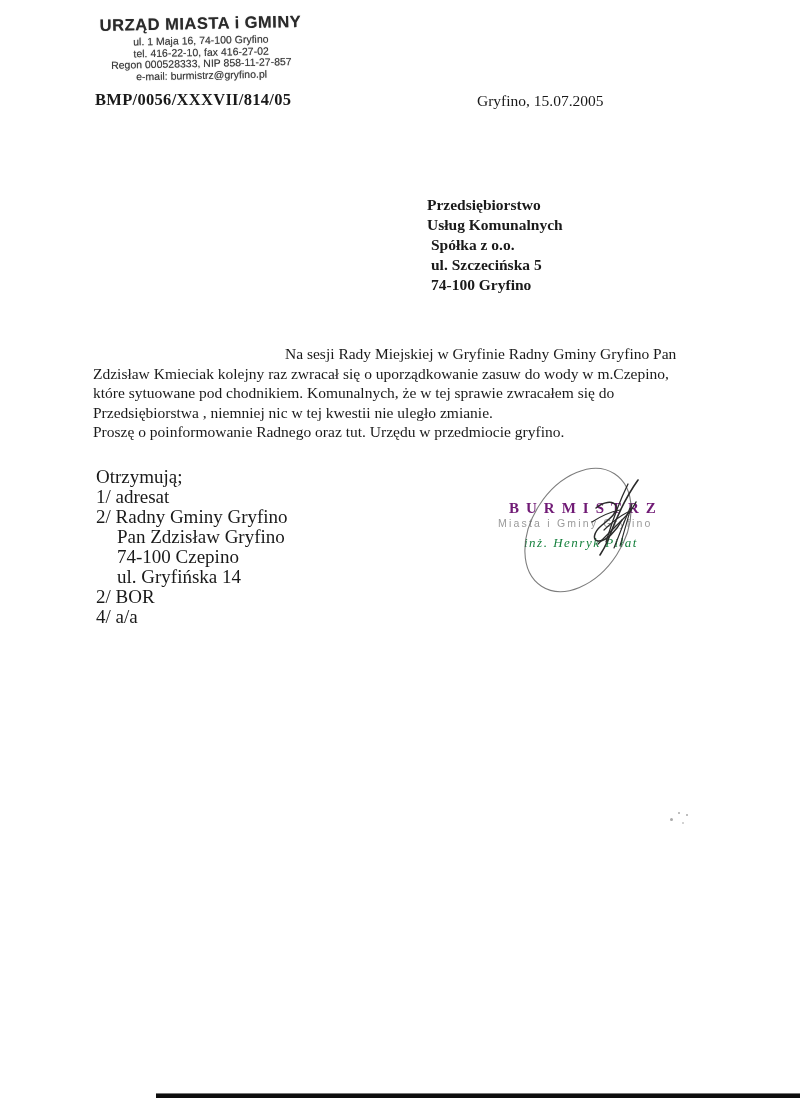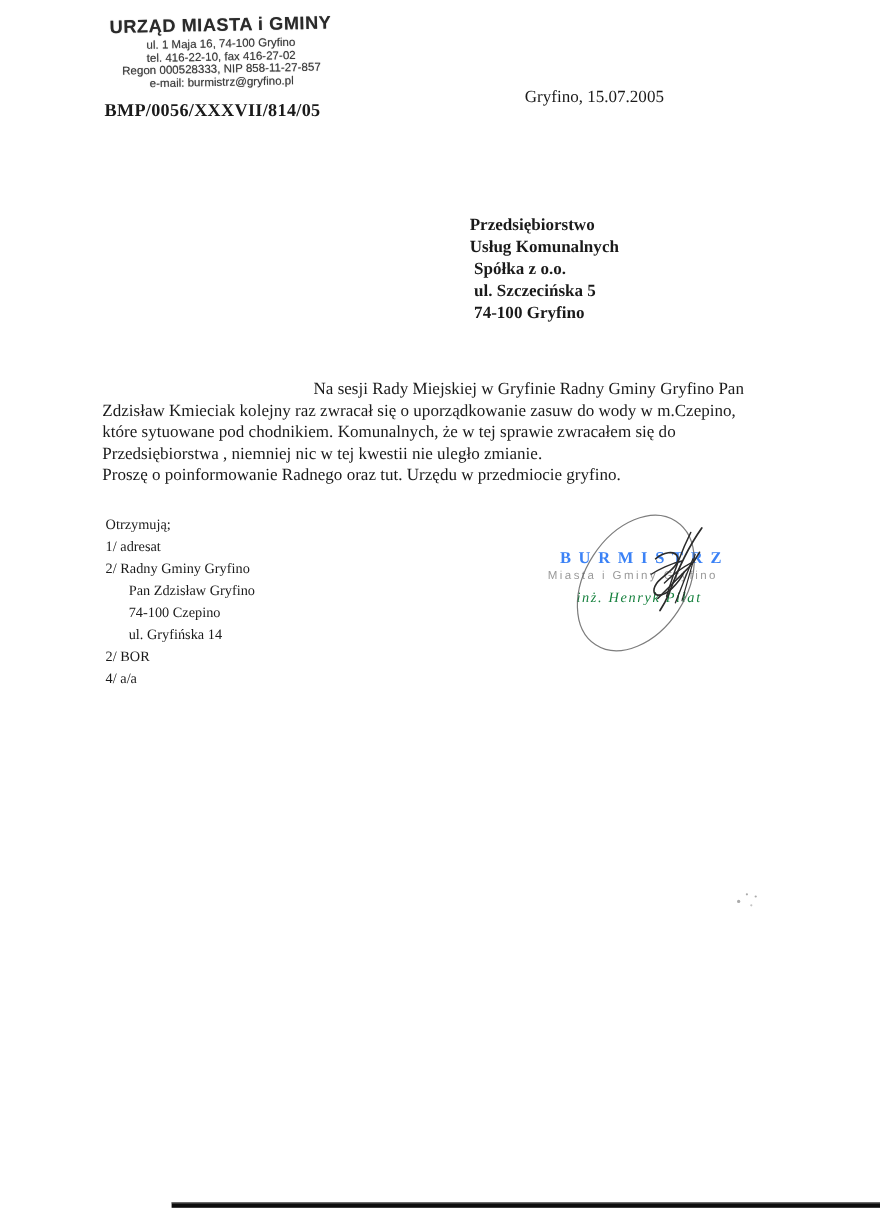--- a/index.html
+++ b/index.html
@@ -46,21 +46,21 @@
     top: 90px;
     font-size: 16.5px;
     font-weight: 600;
     letter-spacing: 0.3px;
     white-space: nowrap;
     text-align: center;
   }
   .dateline {
     position: absolute;
     left: 477px;
-    top: 80px;
+    top: 92px;
     font-size: 15.5px;
     white-space: nowrap;
   }
 
   .recipient {
     position: absolute;
     left: 427px;
     top: 195px;
     font-size: 15.5px;
     font-weight: 700;
@@ -77,21 +77,21 @@
     font-size: 15.5px;
     line-height: 19.5px;
   }
   .body-text .b-line { white-space: nowrap; }
   .body-text .b-first { padding-left: 192px; }
 
   .distribution {
     position: absolute;
     left: 96px;
     top: 467px;
-    font-size: 13px;
+    font-size: 19px;
     line-height: 20px;
   }
   .distribution .d-line { white-space: nowrap; }
   .distribution .d-indent { padding-left: 21px; }
 
   
   .stamp-block {
     position: absolute;
     left: 470px;
     top: 460px;
@@ -99,21 +99,21 @@
     height: 145px;
   }
   .stamp-title {
     position: absolute;
     left: 39px;
     top: 40px;
     font-family: "Liberation Serif", serif;
     font-size: 15px;
     font-weight: 700;
     letter-spacing: 7px;
-    color: #3b82f6;
+    color: #701a75;
     white-space: nowrap;
     text-align: right;
   }
   .stamp-subtitle {
     position: absolute;
     left: 28px;
     top: 57px;
     font-family: "Liberation Sans", sans-serif;
     font-size: 10.5px;
     letter-spacing: 2.2px;

